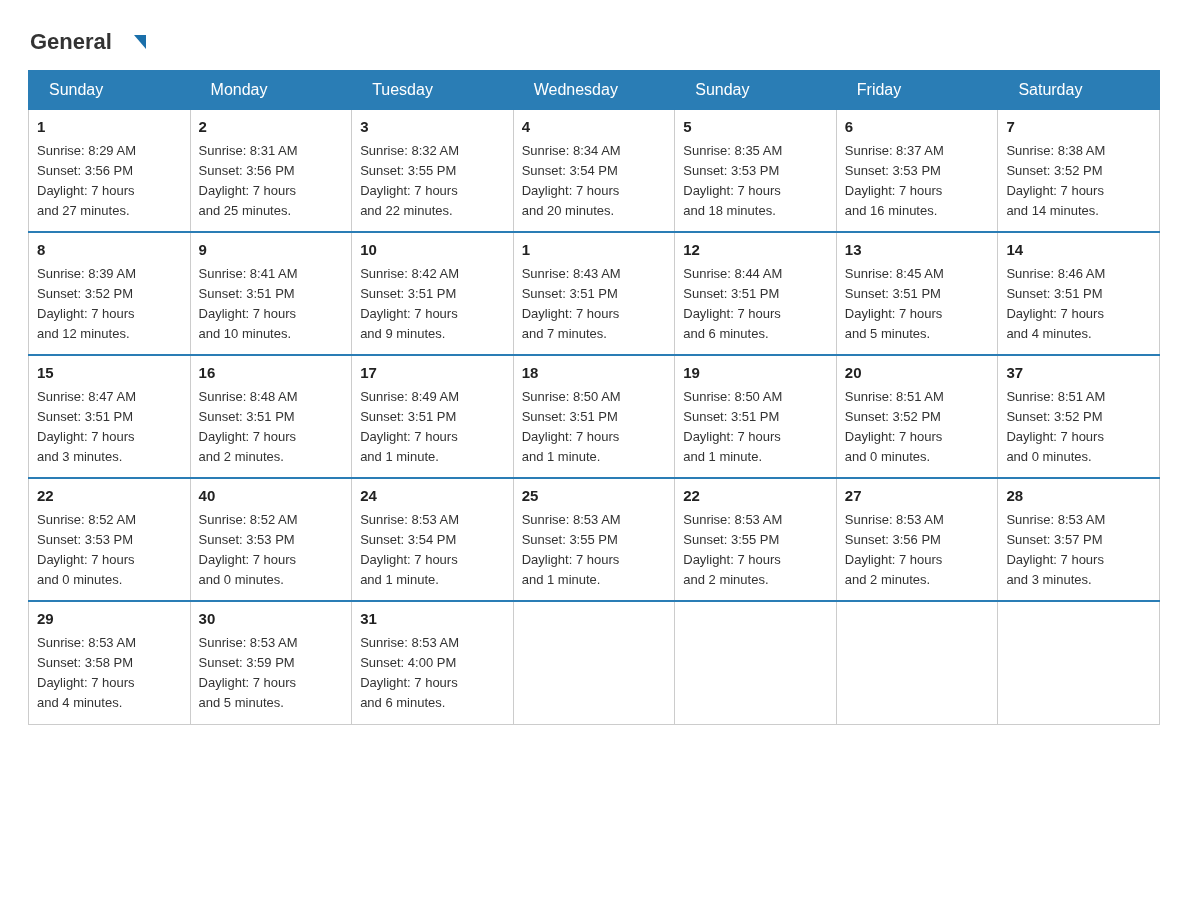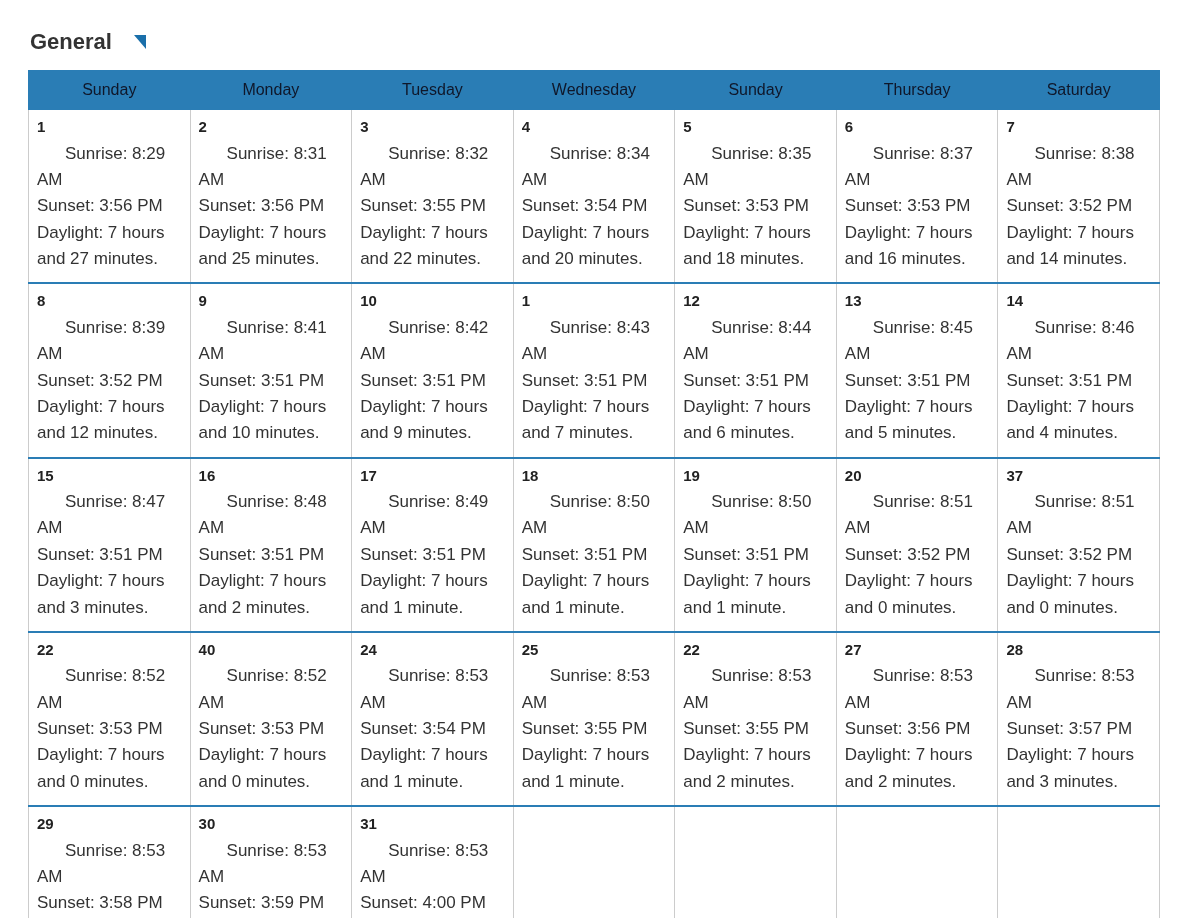--- a/index.html
+++ b/index.html
@@ -63,23 +63,23 @@
       margin-top: 4px;
     }
     .calendar-table {
       width: 100%;
       border-collapse: collapse;
       margin: 0 8px;
       width: calc(100% - 16px);
     }
     .calendar-table th {
       background-color: #2a7db5;
-      color: #0f172a;
+      color: #ffffff;
       padding: 10px 20px;
-      text-align: center;
+      text-align: left;
       font-size: 16px;
       font-weight: normal;
       border: 1px solid #2a7db5;
     }
     .calendar-table td {
       vertical-align: top;
       padding: 6px 8px 10px 8px;
       border: 1px solid #ccc;
       font-size: 13px;
       color: #333;
@@ -88,24 +88,23 @@
       min-height: 90px;
     }
     .day-number {
       font-size: 15px;
       font-weight: bold;
       color: #222;
       display: block;
       margin-bottom: 2px;
     }
     .day-info {
-      font-size: 17px;
+      font-size: 13px;
       color: #333;
       line-height: 1.55;
-      margin-left: 28px;
     }
     .empty-cell {
       background: #fff;
     }
     .row-border-top td {
       border-top: 2px solid #2a7db5;
     }
   </style>
 </head>
 <body>
@@ -125,21 +124,21 @@
 </div>
 
 <table class="calendar-table">
   <thead>
     <tr>
     <th>Sunday</th>
         <th>Monday</th>
         <th>Tuesday</th>
         <th>Wednesday</th>
         <th>Sunday</th>
-        <th>Thursday</th>
+        <th>Friday</th>
         <th>Saturday</th>
       </tr>
   </thead>
   <tbody id="calendar-body">
   <tr>
         <td><span class="day-number">1</span><span class="day-info">Sunrise: 8:29 AM<br>Sunset: 3:56 PM<br>Daylight: 7 hours<br>and 27 minutes.</span></td>
         <td><span class="day-number">2</span><span class="day-info">Sunrise: 8:31 AM<br>Sunset: 3:56 PM<br>Daylight: 7 hours<br>and 25 minutes.</span></td>
         <td><span class="day-number">3</span><span class="day-info">Sunrise: 8:32 AM<br>Sunset: 3:55 PM<br>Daylight: 7 hours<br>and 22 minutes.</span></td>
         <td><span class="day-number">4</span><span class="day-info">Sunrise: 8:34 AM<br>Sunset: 3:54 PM<br>Daylight: 7 hours<br>and 20 minutes.</span></td>
         <td><span class="day-number">5</span><span class="day-info">Sunrise: 8:35 AM<br>Sunset: 3:53 PM<br>Daylight: 7 hours<br>and 18 minutes.</span></td>

